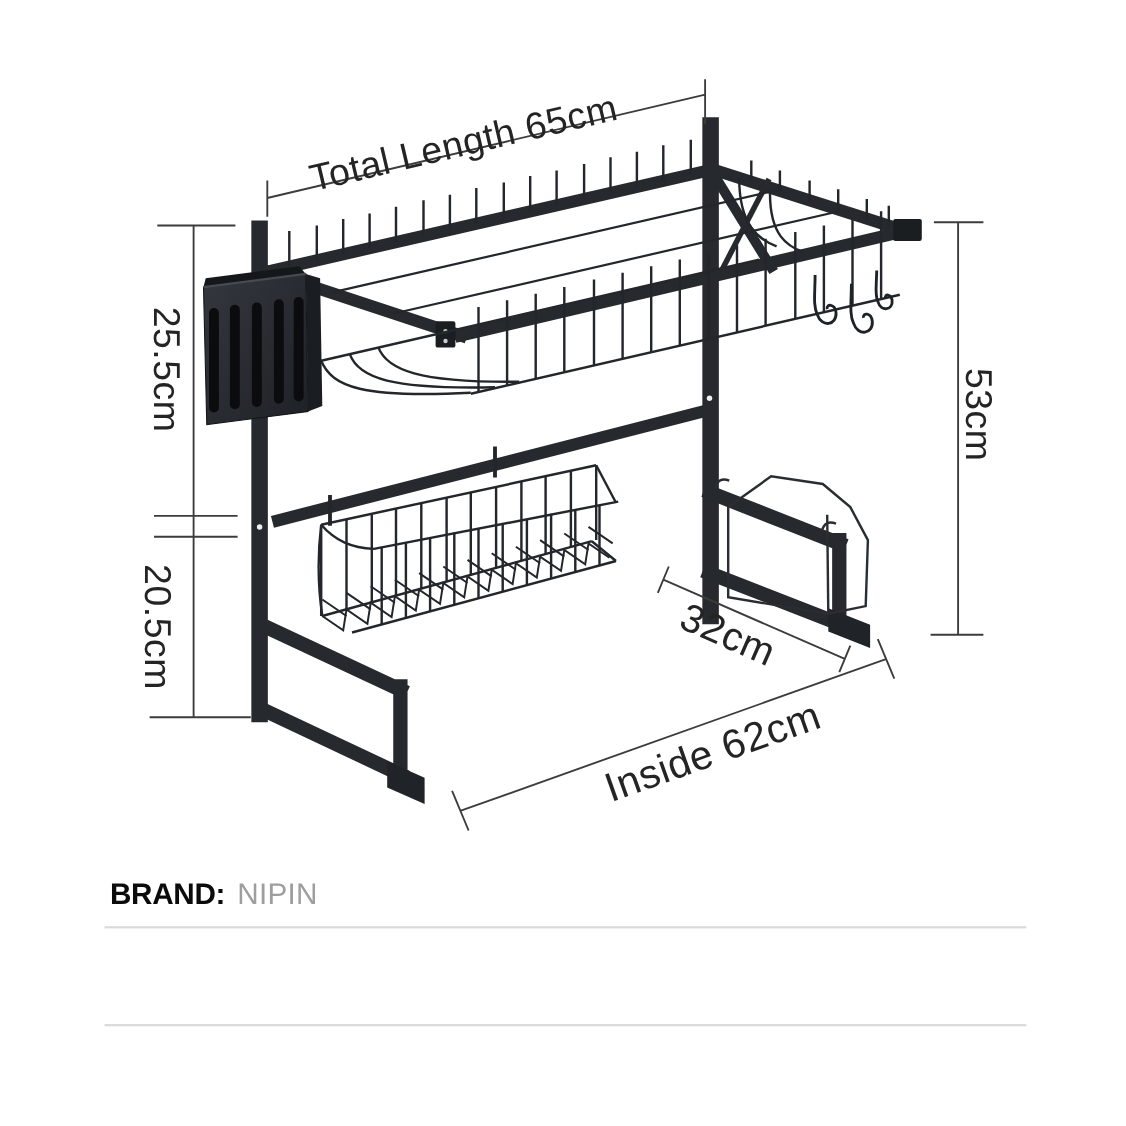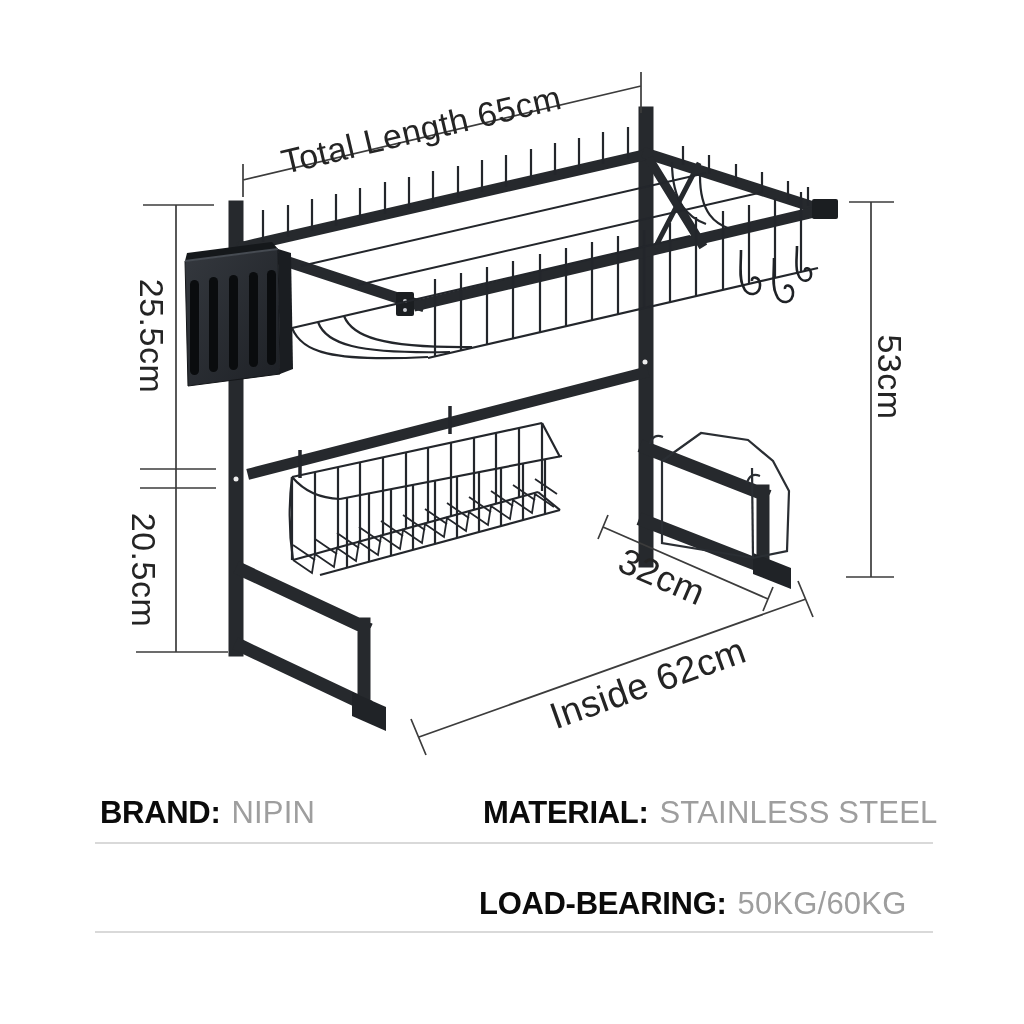--- a/index.html
+++ b/index.html
@@ -7,21 +7,21 @@
     position:relative;width:1024px;height:1024px;background:#ffffff;overflow:hidden;
     font-family:"Liberation Sans", sans-serif;
   }
   .diagram-svg{position:absolute;left:0;top:0;width:1024px;height:1024px;}
   .diagram-svg text{
     font-family:"Liberation Sans", sans-serif;
     fill:#242424;
   }
   .dim-label{font-size:34px;letter-spacing:0.5px;}
   .dim-label-lg{font-size:36px;letter-spacing:0.5px;}
-  .spec{position:absolute;font-size:31px;white-space:nowrap;line-height:36px;}
+  .spec{position:absolute;font-size:27px;white-space:nowrap;line-height:36px;}
   .spec-label{font-weight:700;color:#0b0b0b;letter-spacing:-0.3px;}
   .spec-value{color:#9e9e9e;margin-left:11px;letter-spacing:0.2px;}
   .divider{position:absolute;left:95px;width:838px;height:2px;background:#d9d9d9;}
 </style>
 </head>
 <body>
 
 <div class="stage">
 
   <svg class="diagram-svg" viewBox="0 0 1024 1024">
@@ -146,23 +146,17 @@
       <text class="dim-label" transform="translate(132,570) rotate(90)">20.5cm</text>
       <text class="dim-label" transform="translate(878,377) rotate(90)">53cm</text>
       <text class="dim-label-lg" transform="translate(657,588) rotate(23.6)">32cm</text>
       <text class="dim-label-lg" style="font-size:37px" transform="translate(652,695) rotate(-19.6)">Inside 62cm</text>
     </g>
   </svg>
 
   <div class="spec" style="left:100px;top:795px">
     <span class="spec-label">BRAND:</span><span class="spec-value">NIPIN</span>
   </div>
-  <div class="spec" style="left:483px;top:795px">
-    <span class="spec-label">MATERIAL:</span><span class="spec-value">STAINLESS STEEL</span>
-  </div>
   <div class="divider" style="top:842px"></div>
 
-  <div class="spec" style="left:479px;top:886px">
-    <span class="spec-label">LOAD-BEARING:</span><span class="spec-value">50KG/60KG</span>
-  </div>
   <div class="divider" style="top:931px"></div>
 
 </div>
 
 </body></html>

